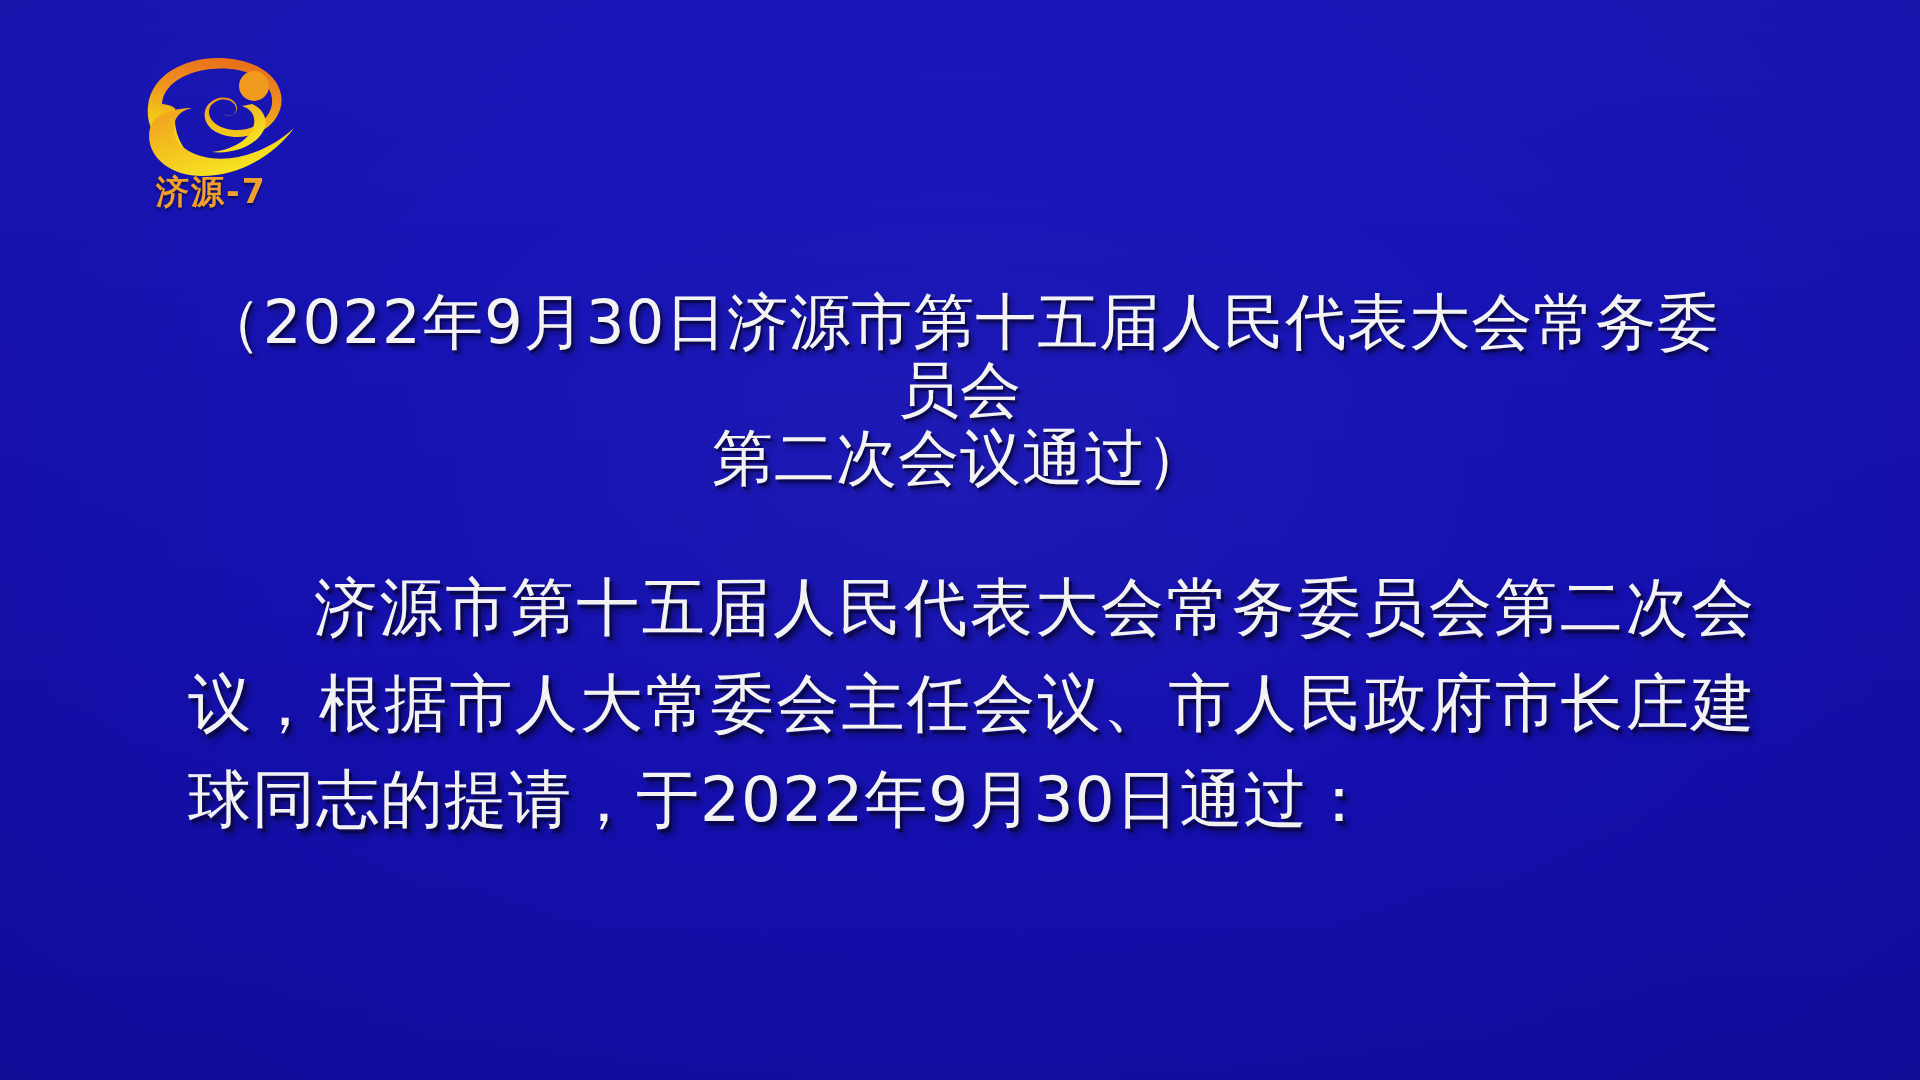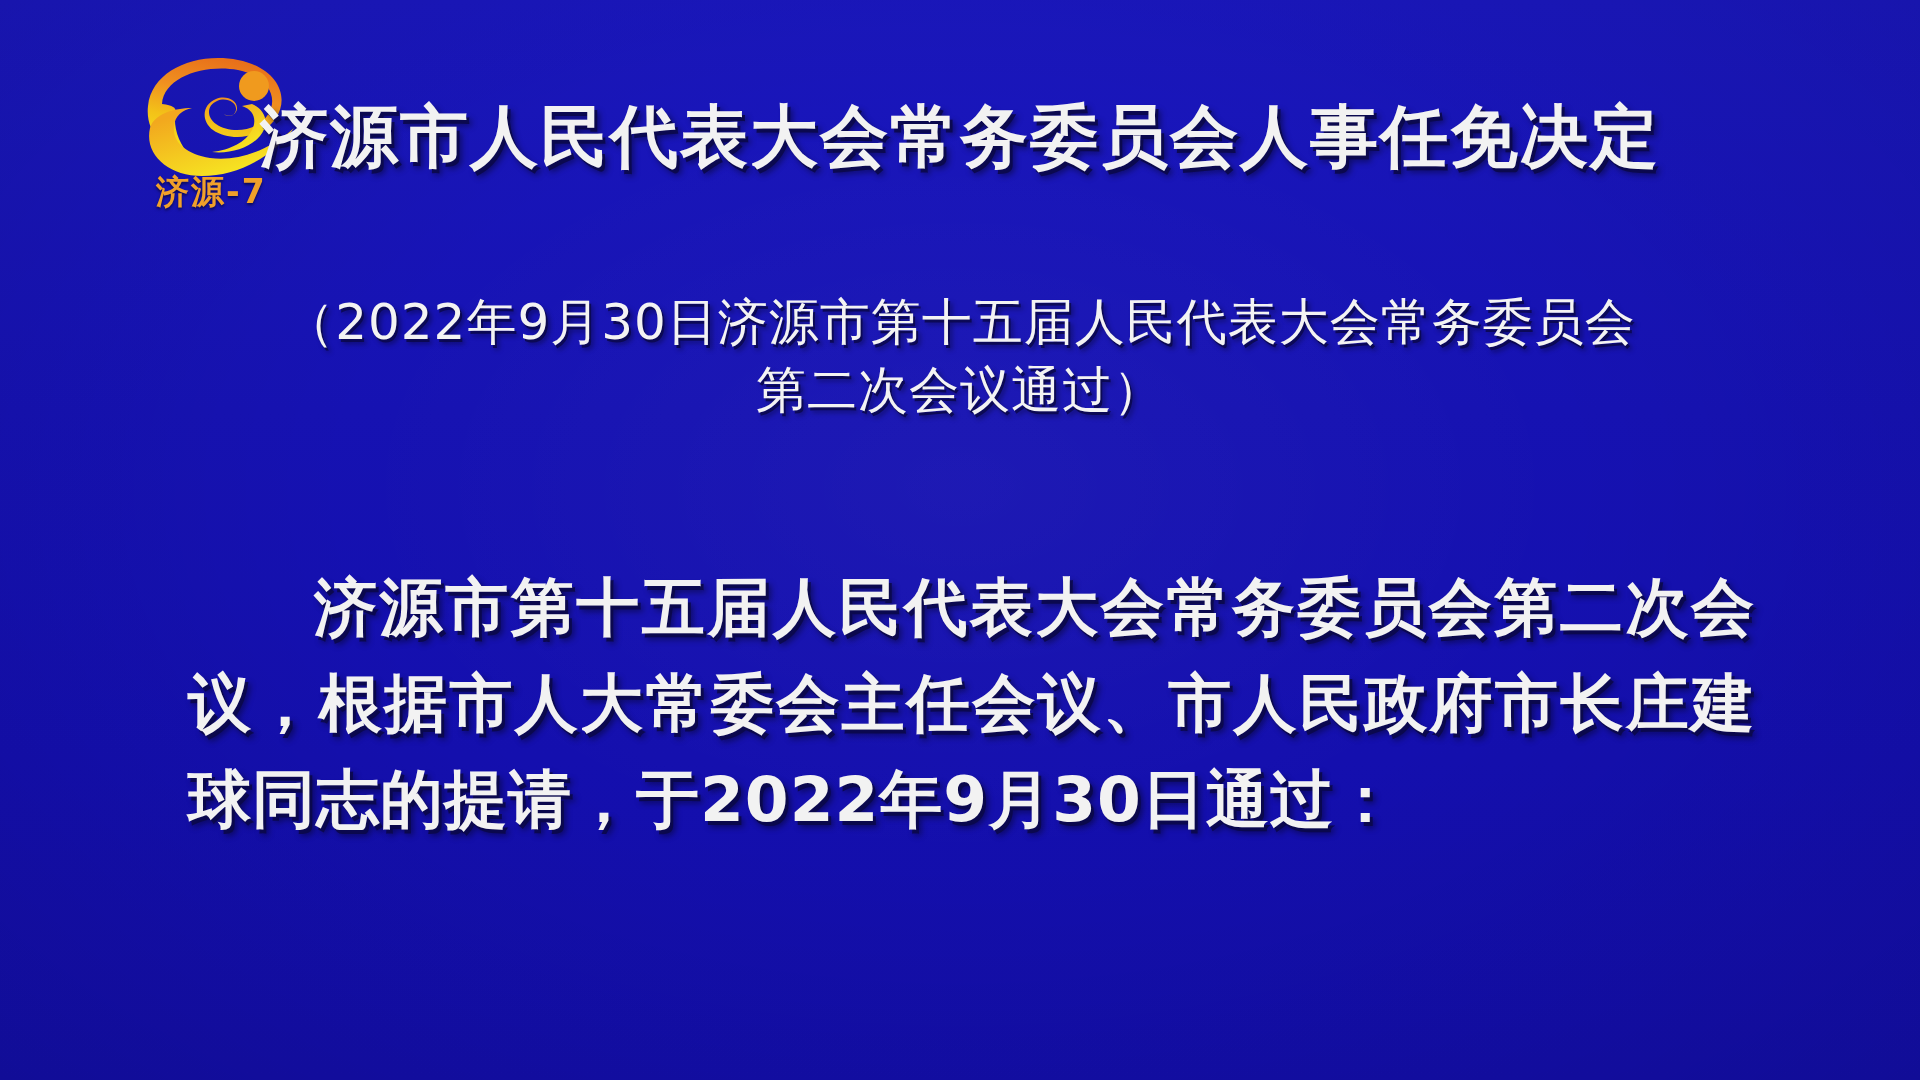--- a/index.html
+++ b/index.html
@@ -78,40 +78,40 @@
   }
 
   
   .subtitle {
     position: absolute;
     left: 200px;
     right: 200px;
     top: 288px;
     text-align: center;
     z-index: 2;
-    font-size: 50px;
+    font-size: 61px;
     font-weight: 500;
     line-height: 68px;
     color: #f3f3f3;
     letter-spacing: 1px;
     text-shadow:
       2px 3px 0px rgba(10,8,70,0.8),
       4px 5px 5px rgba(0,0,0,0.4);
   }
   .subtitle .line { display: block; }
 
   
   .body-text {
     position: absolute;
     left: 188px;
     right: 165px;
     top: 560px;
     z-index: 2;
     font-size: 63px;
-    font-weight: bold;
+    font-weight: normal;
     line-height: 96px;
     color: #f2f2f2;
     letter-spacing: 1px;
     text-align: justify;
     text-justify: inter-character;
     text-shadow:
       3px 4px 0px rgba(10,8,70,0.85),
       5px 6px 6px rgba(0,0,0,0.45);
   }
   .body-text .para { display: block; text-indent: 2em; }
@@ -149,21 +149,20 @@
 
         <circle cx="120" cy="28" r="15" fill="#f09a1e"></circle>
 
         <path d="M118 46 C132 52 136 66 126 78 C116 90 96 96 78 94
                  C96 92 112 84 118 72 C123 62 120 52 108 48 Z" fill="url(#swirlGrad2)"></path>
       </svg>
     </div>
     <div class="logo-text">济源-7</div>
   </div>
 
-  <div class="main-title">济源市人民代表大会常务委员会人事任免决定</div>
 
   <div class="subtitle">
     <span class="line">（2022年9月30日济源市第十五届人民代表大会常务委员会</span>
     <span class="line">第二次会议通过）</span>
   </div>
 
   <div class="body-text">
     <span class="para">济源市第十五届人民代表大会常务委员会第二次会议，根据市人大常委会主任会议、市人民政府市长庄建球同志的提请，于2022年9月30日通过：</span>
   </div>
 

